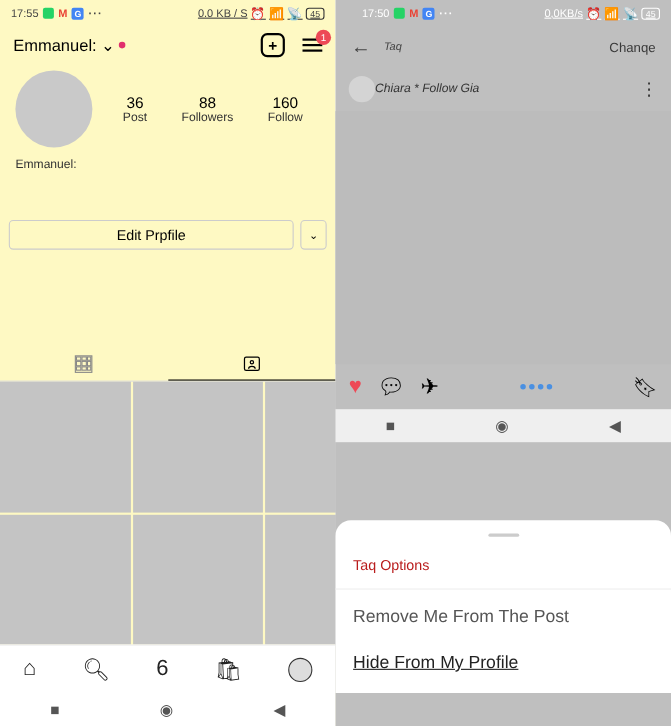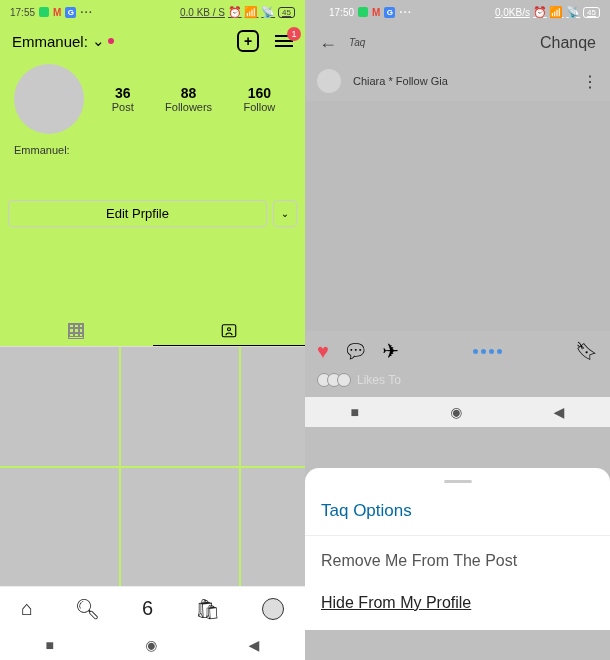--- a/index.html
+++ b/index.html
@@ -1,18 +1,18 @@
 <!DOCTYPE html>
 <html><head>
 <meta charset="utf-8">
 <style>
 * { margin: 0; padding: 0; box-sizing: border-box; font-family: -apple-system, Helvetica, Arial, sans-serif; }
 body { width: 610px; height: 660px; display: flex; background: #fff; overflow: hidden; }
 .phone { position: relative; display: flex; flex-direction: column; }
-.phone.left { width: 305px; background: #bef264; }
+.phone.left { width: 305px; background: #fef9c3; }
 .phone.right { width: 305px; background: #fff; }
 .overlay-dim { position: absolute; inset: 0; background: rgba(0,0,0,0.25); pointer-events: none; }
 .status-bar { height: 24px; display: flex; align-items: center; justify-content: space-between; padding: 0 10px; font-size: 10px; color: #444; position: relative; z-index: 2; }
 .status-left { display: flex; align-items: center; gap: 4px; }
 .status-right { display: flex; align-items: center; gap: 3px; text-decoration: underline; }
 .mini-icon { width: 10px; height: 10px; display: inline-block; }
 .whatsapp { background: #25d366; border-radius: 2px; }
 .gmail-m { color: #ea4335; font-weight: bold; font-size: 10px; }
 .g-icon { background: #4285f4; color: #fff; font-size: 8px; width: 11px; height: 11px; border-radius: 2px; display: inline-flex; align-items: center; justify-content: center; font-weight: bold; }
 .dots3 { letter-spacing: 1px; font-weight: bold; }
@@ -25,21 +25,21 @@
 .red-dot { width: 6px; height: 6px; background: #e1306c; border-radius: 50%; }
 .header-actions { display: flex; align-items: center; gap: 16px; }
 .create-btn { width: 22px; height: 22px; border: 2px solid #000; border-radius: 6px; display: flex; align-items: center; justify-content: center; font-size: 14px; font-weight: bold; }
 .menu-btn { position: relative; display: flex; flex-direction: column; gap: 3px; }
 .menu-btn .bar { width: 18px; height: 2px; background: #000; }
 .menu-badge { position: absolute; top: -8px; right: -8px; background: #ed4956; color: #fff; font-size: 9px; width: 14px; height: 14px; border-radius: 50%; display: flex; align-items: center; justify-content: center; }
 .profile-row { display: flex; align-items: center; padding: 6px 14px; }
 .avatar { width: 70px; height: 70px; background: #c9c9c9; border-radius: 50%; }
 .stats { flex: 1; display: flex; justify-content: space-around; margin-left: 12px; }
 .stat { text-align: center; }
-.stat-num { font-size: 14px; font-weight: 700; }
+.stat-num { font-size: 14px; font-weight: 400; }
 .stat-label { font-size: 11px; color: #333; }
 .display-name { padding: 4px 14px; font-size: 11px; color: #333; }
 .edit-row { display: flex; padding: 40px 8px 8px 8px; gap: 6px; }
 .edit-btn { flex: 1; border: 1px solid #ccc; border-radius: 4px; text-align: center; padding: 5px 0; font-size: 13px; }
 .dropdown-btn { width: 24px; border: 1px solid #ccc; border-radius: 4px; display: flex; align-items: center; justify-content: center; font-size: 10px; }
 .tabs-row { display: flex; margin-top: 80px; border-bottom: 1px solid #ddd; }
 .tab { flex: 1; display: flex; align-items: center; justify-content: center; padding: 6px 0; }
 .tab.active { border-bottom: 1px solid #000; }
 .grid-icon { width: 16px; height: 16px; border: 1px solid #888; display: grid; grid-template-columns: 1fr 1fr 1fr; grid-template-rows: 1fr 1fr 1fr; }
 .grid-icon span { border: 0.5px solid #888; }
@@ -51,40 +51,40 @@
 .nav-avatar { width: 22px; height: 22px; border: 1px solid #333; border-radius: 50%; background: #ddd; }
 .sys-nav { height: 30px; display: flex; align-items: center; justify-content: space-around; background: #fff; }
 .sys-key { font-size: 14px; color: #555; }
 
 
 .right .status-bar { color: #fff; padding-left: 24px; }
 .right .battery { border-color: #fff; color: #fff; }
 .post-header { display: flex; align-items: center; justify-content: space-between; padding: 8px 14px; color: #444; position: relative; z-index: 1; }
 .post-header-left { display: flex; align-items: center; gap: 12px; }
 .back-arrow { font-size: 18px; }
-.change-link { font-size: 16px; color: #3a3a3a; }
+.change-link { font-size: 12px; color: #3a3a3a; }
 .post-user-row { display: flex; align-items: center; justify-content: space-between; padding: 8px 12px; position: relative; z-index: 1; }
-.post-user-left { display: flex; align-items: center; gap: 12px; }
+.post-user-left { display: flex; align-items: center; gap: 0; font-style: italic; }
 .mini-avatar { width: 24px; height: 24px; background: #d4d4d4; border-radius: 50%; }
 .post-user-name { font-size: 11px; color: #333; }
 .kebab { font-size: 16px; color: #333; }
 .post-image { height: 230px; background: #bcbcbc; position: relative; z-index: 1; }
 .post-actions { display: flex; align-items: center; justify-content: space-between; padding: 8px 12px; position: relative; z-index: 1; }
 .post-actions-left { display: flex; align-items: center; gap: 14px; font-size: 20px; }
 .heart-red { color: #ed4956; }
 .dots-carousel { display: flex; gap: 3px; }
 .dots-carousel span { width: 5px; height: 5px; background: #4a90e2; border-radius: 50%; }
 .bookmark { font-size: 18px; }
 .likes-row { display: flex; align-items: center; gap: 6px; padding: 2px 12px 10px; position: relative; z-index: 1; color: #ddd; font-size: 12px; }
 .like-avatars { display: flex; }
 .like-avatars span { width: 14px; height: 14px; background: #e5e5e5; border-radius: 50%; border: 1px solid #999; margin-left: -4px; }
 .like-avatars span:first-child { margin-left: 0; }
 .bottom-sheet { position: absolute; bottom: 30px; left: 0; right: 0; background: #fff; border-radius: 14px 14px 0 0; z-index: 5; padding: 8px 0 6px; }
 .sheet-handle { width: 28px; height: 3px; background: #ccc; border-radius: 2px; margin: 4px auto 14px; }
-.sheet-title { font-size: 17px; padding: 4px 16px 14px; color: #0369a1; font-weight: 400; }
+.sheet-title { font-size: 13px; padding: 4px 16px 14px; color: #b91c1c; font-weight: 400; }
 .sheet-divider { height: 1px; background: #eee; margin-bottom: 4px; }
 .sheet-item { padding: 12px 16px; font-size: 16px; color: #555; }
 .sheet-item.darker { color: #222; text-decoration: underline; }
 .right .sys-nav { position: relative; z-index: 6; background: #efefef; }
 .right-bg { background: #8a8a8a; }
 </style>
 </head>
 <body>
 
 <div class="phone left">
@@ -238,28 +238,20 @@
     </div>
     <div class="dots-carousel">
         <span></span>
         <span></span>
         <span></span>
         <span></span>
       </div>
     <span class="bookmark">🔖︎</span>
   </div>
 
-  <div class="likes-row">
-    <div class="like-avatars">
-        <span></span>
-        <span></span>
-        <span></span>
-      </div>
-    <span>Likes To</span>
-  </div>
 
   <div class="overlay-dim"></div>
 
   <div class="bottom-sheet">
     <div class="sheet-handle"></div>
     <div class="sheet-title">Taq Options</div>
     <div class="sheet-divider"></div>
     <div class="sheet-item">Remove Me From The Post</div>
     <div class="sheet-item darker">Hide From My Profile</div>
   </div>

